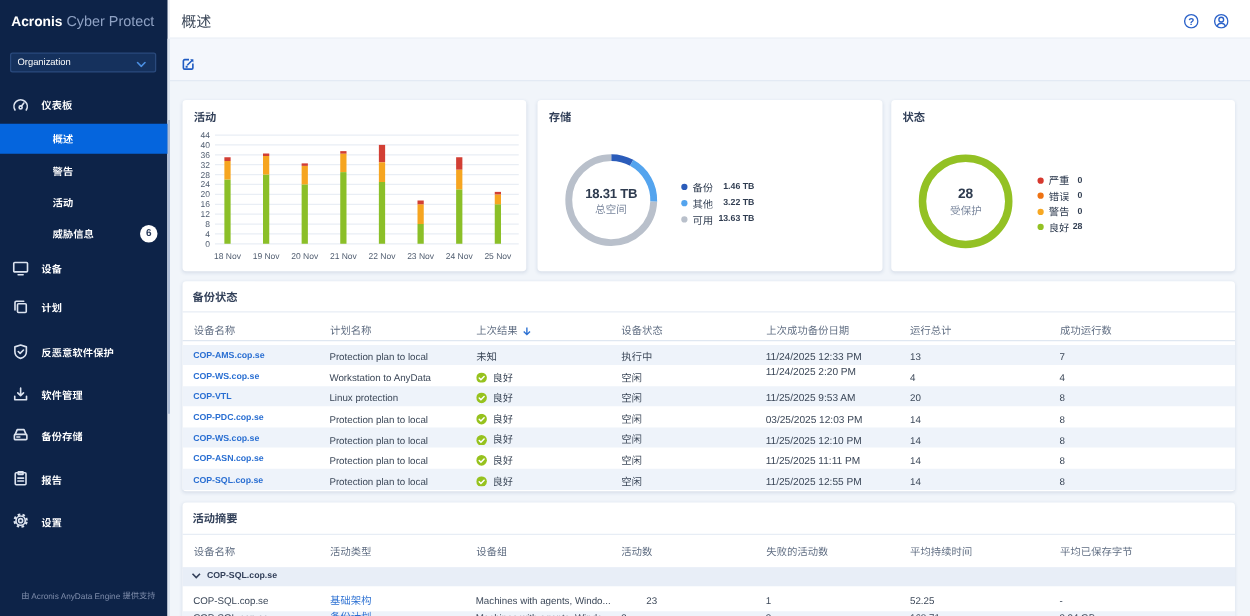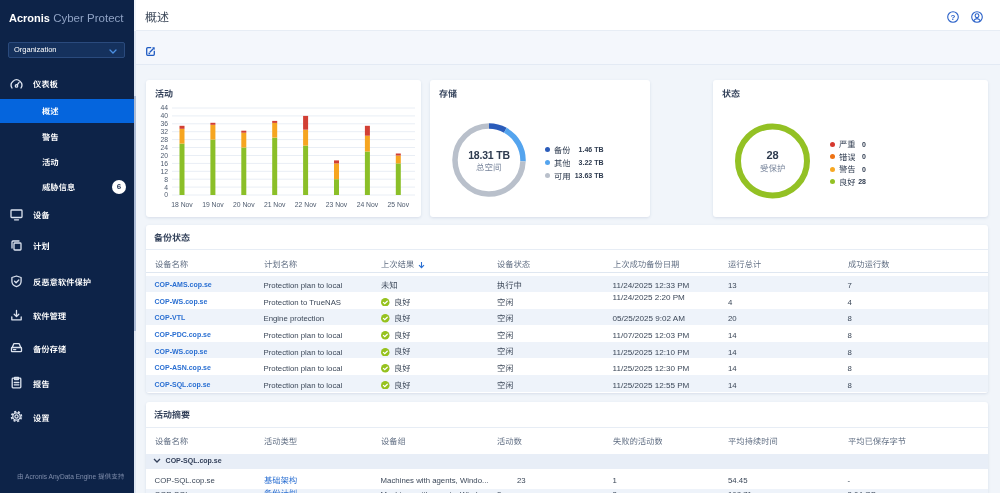--- a/index.html
+++ b/index.html
@@ -221,21 +221,21 @@
       <rect x="218.9" y="46.5" width="5" height="43.5" fill="#8bbf28"></rect>
       <rect x="218.9" y="30.7" width="5" height="15.8" fill="#f6a520"></rect>
       <rect x="218.9" y="20.8" width="5" height="9.9" fill="#d23f34"></rect>
       <text x="221.4" y="102" text-anchor="middle">24 Nov</text>
       <rect x="249.8" y="58.4" width="5" height="31.6" fill="#8bbf28"></rect>
       <rect x="249.8" y="50.5" width="5" height="7.9" fill="#f6a520"></rect>
       <rect x="249.8" y="48.5" width="5" height="2.0" fill="#d23f34"></rect>
       <text x="252.3" y="102" text-anchor="middle">25 Nov</text>
     </svg>
   </div>
-<div class="card" style="left:430px;top:80px;width:220px;height:137px">
+<div class="card" style="left:430px;top:80px;width:276px;height:137px">
     <div class="abs" style="left:8.7px;top:9px;font-size:9px;"><svg class="z" style="width:18.0px;height:9px" viewBox="0 0 200 100" fill="#33415a">
         <use href="#gsto"></use>
       </svg></div>
     <svg width="274" height="137" style="position:absolute;left:0;top:0">
       <path d="M59.00 46.10A34 34 0 0 1 75.33 50.28" fill="none" stroke="#2b5cba" stroke-width="5.5"></path>
       <path d="M75.33 50.28A34 34 0 0 1 92.98 81.30" fill="none" stroke="#54a4ee" stroke-width="5.5"></path>
       <path d="M92.98 81.30A34 34 0 1 1 59.00 46.10" fill="none" stroke="#b9c0cb" stroke-width="5.5"></path>
     </svg>
     <div class="abs" style="left:19px;top:69.1px;width:80px;text-align:center;font-size:10.5px;font-weight:bold;color:#2e3b4f;letter-spacing:-0.2px">18.31 TB</div>
     <div class="abs" style="left:19px;top:82.6px;font-size:8.5px;width:80px;text-align:center"><svg class="z" style="width:25.5px;height:8.5px" viewBox="0 0 300 100" fill="#76839a">
@@ -325,69 +325,69 @@
     <div class="abs" style="left:234.6px;top:55.4px;font-size:8.3px;"><svg class="z" style="width:16.6px;height:8.3px" viewBox="0 0 200 100" fill="#3c4859">
         <use href="#gunk"></use>
       </svg></div>
     <div class="abs" style="left:351px;top:55.4px;font-size:8.3px;"><svg class="z" style="width:24.9px;height:8.3px" viewBox="0 0 300 100" fill="#3c4859">
         <use href="#grunning"></use>
       </svg></div>
     <div class="cell" style="left:466.5px;top:56.1px;font-size:8.1px">11/24/2025 12:33 PM</div>
     <div class="cell" style="left:582px;top:56.1px">13</div>
     <div class="cell" style="left:701.5px;top:56.1px">7</div>
     <div class="cell lnk" style="left:8.5px;top:72.7px">COP-WS.cop.se</div>
-    <div class="cell" style="left:117.5px;top:72.7px">Protection to TrueNAS</div>
+    <div class="cell" style="left:117.5px;top:72.7px">Workstation to AnyData</div>
     <div class="abs" style="left:234.6px;top:72.8px;width:9px;height:9px">
       <svg width="8.5" height="8.5" viewBox="0 0 10 10" style="position:absolute;left:0.9px;top:0">
         <circle cx="5" cy="5" r="5" fill="#96c21e"></circle>
         <path d="M2.8 5.2l1.6 1.6 3-3" fill="none" stroke="#fff" stroke-width="1.4" stroke-linecap="round"></path>
       </svg>
     </div>
     <div class="abs" style="left:247.6px;top:72.0px;font-size:8.3px;"><svg class="z" style="width:16.6px;height:8.3px" viewBox="0 0 200 100" fill="#3c4859">
         <use href="#ggood"></use>
       </svg></div>
     <div class="abs" style="left:351px;top:72.0px;font-size:8.3px;"><svg class="z" style="width:16.6px;height:8.3px" viewBox="0 0 200 100" fill="#3c4859">
         <use href="#gidle"></use>
       </svg></div>
     <div class="cell" style="left:466.5px;top:68px;font-size:8.1px">11/24/2025 2:20 PM</div>
     <div class="cell" style="left:582px;top:72.7px">4</div>
     <div class="cell" style="left:701.5px;top:72.7px">4</div>
     <div class="abs" style="left:0;top:83.7px;width:842px;height:16.6px;background:#eef3fa"></div>
     <div class="cell lnk" style="left:8.5px;top:89.3px">COP-VTL</div>
-    <div class="cell" style="left:117.5px;top:89.3px">Engine protection</div>
+    <div class="cell" style="left:117.5px;top:89.3px">Linux protection</div>
     <div class="abs" style="left:234.6px;top:89.39999999999999px;width:9px;height:9px">
       <svg width="8.5" height="8.5" viewBox="0 0 10 10" style="position:absolute;left:0.9px;top:0">
         <circle cx="5" cy="5" r="5" fill="#96c21e"></circle>
         <path d="M2.8 5.2l1.6 1.6 3-3" fill="none" stroke="#fff" stroke-width="1.4" stroke-linecap="round"></path>
       </svg>
     </div>
     <div class="abs" style="left:247.6px;top:88.6px;font-size:8.3px;"><svg class="z" style="width:16.6px;height:8.3px" viewBox="0 0 200 100" fill="#3c4859">
         <use href="#ggood"></use>
       </svg></div>
     <div class="abs" style="left:351px;top:88.6px;font-size:8.3px;"><svg class="z" style="width:16.6px;height:8.3px" viewBox="0 0 200 100" fill="#3c4859">
         <use href="#gidle"></use>
       </svg></div>
-    <div class="cell" style="left:466.5px;top:89.3px;font-size:8.1px">05/25/2025 9:02 AM</div>
+    <div class="cell" style="left:466.5px;top:89.3px;font-size:8.1px">11/25/2025 9:53 AM</div>
     <div class="cell" style="left:582px;top:89.3px">20</div>
     <div class="cell" style="left:701.5px;top:89.3px">8</div>
     <div class="cell lnk" style="left:8.5px;top:105.9px">COP-PDC.cop.se</div>
     <div class="cell" style="left:117.5px;top:105.9px">Protection plan to local</div>
     <div class="abs" style="left:234.6px;top:106.0px;width:9px;height:9px">
       <svg width="8.5" height="8.5" viewBox="0 0 10 10" style="position:absolute;left:0.9px;top:0">
         <circle cx="5" cy="5" r="5" fill="#96c21e"></circle>
         <path d="M2.8 5.2l1.6 1.6 3-3" fill="none" stroke="#fff" stroke-width="1.4" stroke-linecap="round"></path>
       </svg>
     </div>
     <div class="abs" style="left:247.6px;top:105.2px;font-size:8.3px;"><svg class="z" style="width:16.6px;height:8.3px" viewBox="0 0 200 100" fill="#3c4859">
         <use href="#ggood"></use>
       </svg></div>
     <div class="abs" style="left:351px;top:105.2px;font-size:8.3px;"><svg class="z" style="width:16.6px;height:8.3px" viewBox="0 0 200 100" fill="#3c4859">
         <use href="#gidle"></use>
       </svg></div>
-    <div class="cell" style="left:466.5px;top:105.9px;font-size:8.1px">11/07/2025 12:03 PM</div>
+    <div class="cell" style="left:466.5px;top:105.9px;font-size:8.1px">03/25/2025 12:03 PM</div>
     <div class="cell" style="left:582px;top:105.9px">14</div>
     <div class="cell" style="left:701.5px;top:105.9px">8</div>
     <div class="abs" style="left:0;top:116.9px;width:842px;height:16.6px;background:#eef3fa"></div>
     <div class="cell lnk" style="left:8.5px;top:122.5px">COP-WS.cop.se</div>
     <div class="cell" style="left:117.5px;top:122.5px">Protection plan to local</div>
     <div class="abs" style="left:234.6px;top:122.6px;width:9px;height:9px">
       <svg width="8.5" height="8.5" viewBox="0 0 10 10" style="position:absolute;left:0.9px;top:0">
         <circle cx="5" cy="5" r="5" fill="#96c21e"></circle>
         <path d="M2.8 5.2l1.6 1.6 3-3" fill="none" stroke="#fff" stroke-width="1.4" stroke-linecap="round"></path>
       </svg>
@@ -408,21 +408,21 @@
         <circle cx="5" cy="5" r="5" fill="#96c21e"></circle>
         <path d="M2.8 5.2l1.6 1.6 3-3" fill="none" stroke="#fff" stroke-width="1.4" stroke-linecap="round"></path>
       </svg>
     </div>
     <div class="abs" style="left:247.6px;top:138.4px;font-size:8.3px;"><svg class="z" style="width:16.6px;height:8.3px" viewBox="0 0 200 100" fill="#3c4859">
         <use href="#ggood"></use>
       </svg></div>
     <div class="abs" style="left:351px;top:138.4px;font-size:8.3px;"><svg class="z" style="width:16.6px;height:8.3px" viewBox="0 0 200 100" fill="#3c4859">
         <use href="#gidle"></use>
       </svg></div>
-    <div class="cell" style="left:466.5px;top:139.1px;font-size:8.1px">11/25/2025 12:30 PM</div>
+    <div class="cell" style="left:466.5px;top:139.1px;font-size:8.1px">11/25/2025 11:11 PM</div>
     <div class="cell" style="left:582px;top:139.1px">14</div>
     <div class="cell" style="left:701.5px;top:139.1px">8</div>
     <div class="abs" style="left:0;top:150.1px;width:842px;height:16.6px;background:#eef3fa"></div>
     <div class="cell lnk" style="left:8.5px;top:155.7px">COP-SQL.cop.se</div>
     <div class="cell" style="left:117.5px;top:155.7px">Protection plan to local</div>
     <div class="abs" style="left:234.6px;top:155.8px;width:9px;height:9px">
       <svg width="8.5" height="8.5" viewBox="0 0 10 10" style="position:absolute;left:0.9px;top:0">
         <circle cx="5" cy="5" r="5" fill="#96c21e"></circle>
         <path d="M2.8 5.2l1.6 1.6 3-3" fill="none" stroke="#fff" stroke-width="1.4" stroke-linecap="round"></path>
       </svg>
@@ -469,21 +469,21 @@
       <path d="M1 1l3 3 3-3" fill="none" stroke="#33405a" stroke-width="1.3"></path>
     </svg>
     <div class="cell" style="left:19.6px;top:54.8px;font-size:7px;font-weight:bold;color:#33405a">COP-SQL.cop.se</div>
     <div class="cell" style="left:8.5px;top:73.8px">COP-SQL.cop.se</div>
     <div class="abs" style="left:117.5px;top:73.1px;font-size:8.3px;"><svg class="z" style="width:33.2px;height:8.3px" viewBox="0 0 400 100" fill="#2a6fd2">
         <use href="#ginfra"></use>
       </svg></div>
     <div class="cell" style="left:234.6px;top:73.8px">Machines with agents, Windo...</div>
     <div class="cell" style="left:371px;top:73.8px">23</div>
     <div class="cell" style="left:466.5px;top:73.8px">1</div>
-    <div class="cell" style="left:582px;top:73.8px">54.45</div>
+    <div class="cell" style="left:582px;top:73.8px">52.25</div>
     <div class="cell" style="left:701.5px;top:73.8px">-</div>
     <div class="abs" style="left:0;top:86.5px;width:842px;height:9.5px;background:#eef3fa"></div>
     <div class="cell" style="left:8.5px;top:87.5px">COP-SQL.cop.se</div>
     <div class="abs" style="left:117.5px;top:86.8px;font-size:8.3px;"><svg class="z" style="width:33.2px;height:8.3px" viewBox="0 0 400 100" fill="#2a6fd2">
         <use href="#gbkplan"></use>
       </svg></div>
     <div class="cell" style="left:234.6px;top:87.5px">Machines with agents, Windo...</div>
     <div class="cell" style="left:351px;top:87.5px">3</div>
     <div class="cell" style="left:466.5px;top:87.5px">2</div>
     <div class="cell" style="left:582px;top:87.5px">168.71</div>

